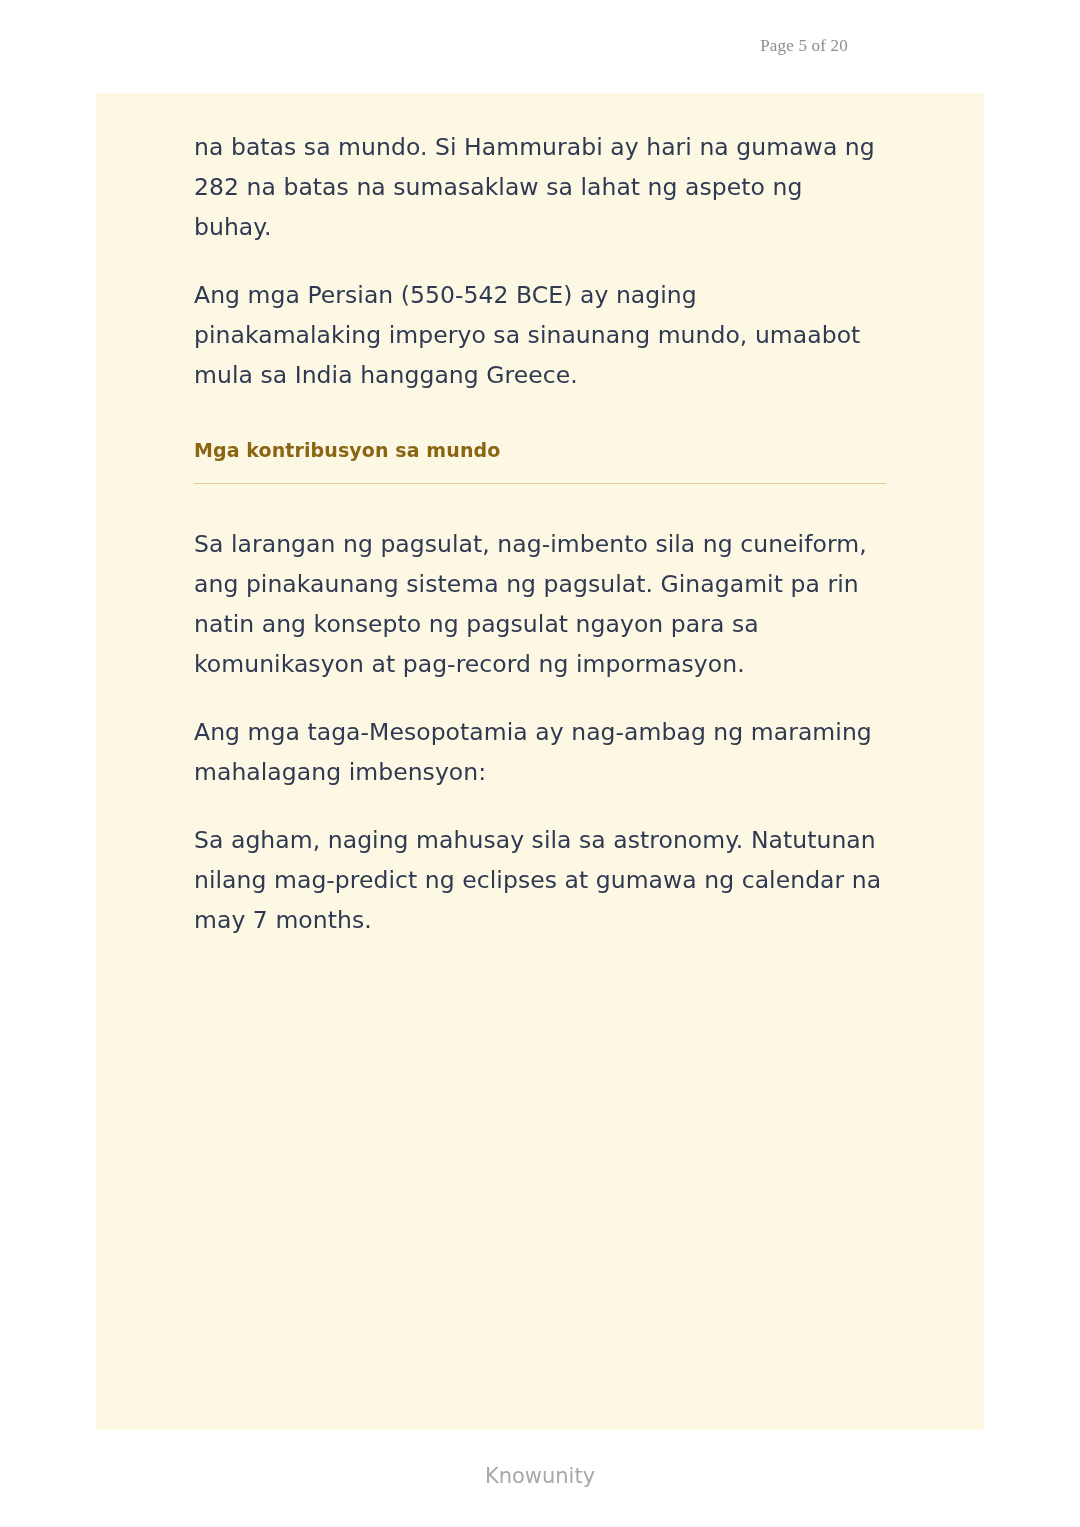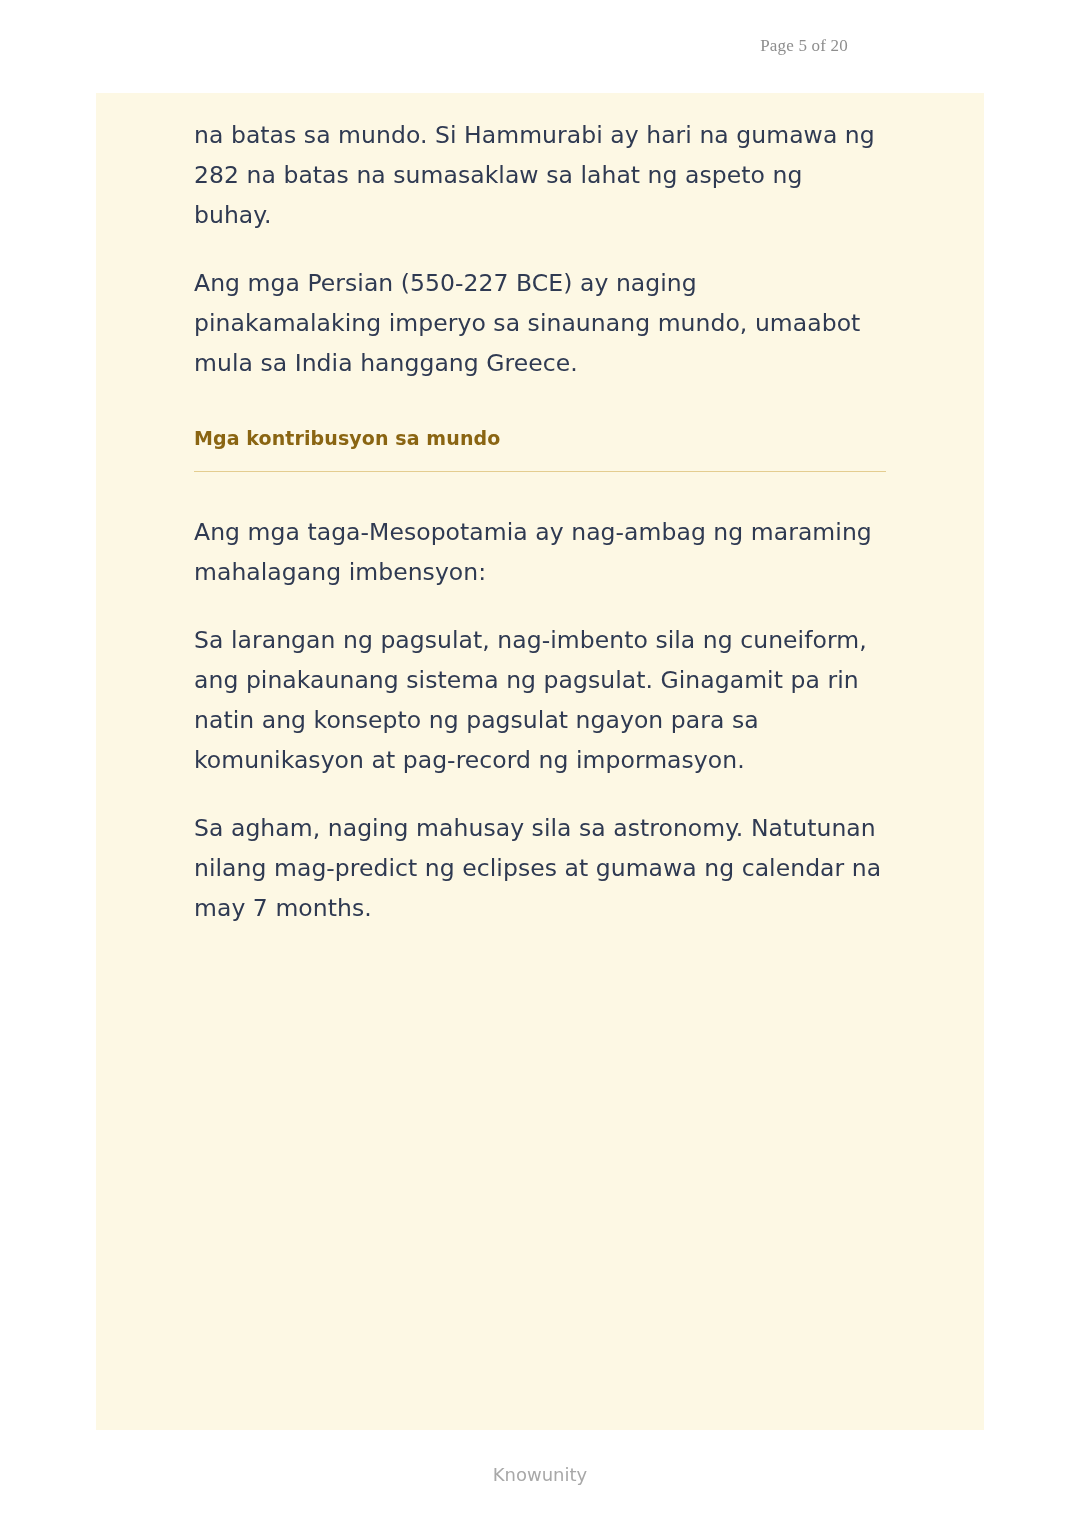--- a/index.html
+++ b/index.html
@@ -35,21 +35,21 @@
     top: 93px;
     left: 96px;
     width: 888px;
     height: 1337px;
     background: #fdf8e4;
     box-sizing: border-box;
     padding: 0;
   }
   .inner {
     position: absolute;
-    top: 4px;
+    top: 16px;
     left: 98px;
     width: 692px;
   }
   p.para {
     font-size: 23.5px;
     line-height: 40px;
     color: #2f3a52;
     margin: 0 0 28px 0;
     font-family: "DejaVu Sans", sans-serif;
     font-weight: 400;
@@ -73,43 +73,43 @@
     background: #cfa94a;
     opacity: 0.55;
     width: 692px;
   }
   .footer-brand {
     position: absolute;
     top: 1464px;
     left: 0;
     width: 1080px;
     text-align: center;
-    font-size: 18px;
+    font-size: 21px;
     color: #a8a8a8;
     font-family: "DejaVu Sans", sans-serif;
   }
 </style>
 </head>
 <body>
 
 <div class="page">
 
   <div class="page-header">Page 5 of 20</div>
 
   <div class="content-panel">
     <div class="inner">
 
       <p class="para first">na batas sa mundo. Si Hammurabi ay hari na gumawa ng 282 na batas na sumasaklaw sa lahat ng aspeto ng buhay.</p>
-      <p class="para">Ang mga Persian (550-227 BCE) ay naging pinakamalaking imperyo sa sinaunang mundo, umaabot mula sa India hanggang Greece.</p>
+      <p class="para">Ang mga Persian (550-542 BCE) ay naging pinakamalaking imperyo sa sinaunang mundo, umaabot mula sa India hanggang Greece.</p>
 
       <h2 class="section-heading">Mga kontribusyon sa mundo</h2>
       <div class="rule"></div>
 
+      <p class="para">Sa larangan ng pagsulat, nag-imbento sila ng cuneiform, ang pinakaunang sistema ng pagsulat. Ginagamit pa rin natin ang konsepto ng pagsulat ngayon para sa komunikasyon at pag-record ng impormasyon.</p>
       <p class="para">Ang mga taga-Mesopotamia ay nag-ambag ng maraming mahalagang imbensyon:</p>
-      <p class="para">Sa larangan ng pagsulat, nag-imbento sila ng cuneiform, ang pinakaunang sistema ng pagsulat. Ginagamit pa rin natin ang konsepto ng pagsulat ngayon para sa komunikasyon at pag-record ng impormasyon.</p>
       <p class="para">Sa agham, naging mahusay sila sa astronomy. Natutunan nilang mag-predict ng eclipses at gumawa ng calendar na may 7 months.</p>
 
     </div>
   </div>
 
   <div class="footer-brand">Knowunity</div>
 
 </div>
 
 </body></html>

